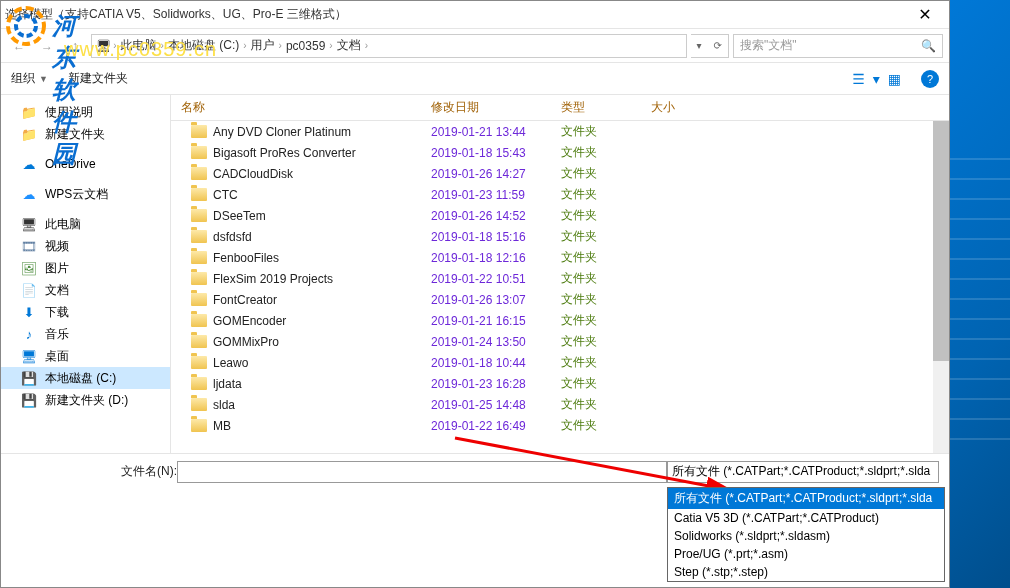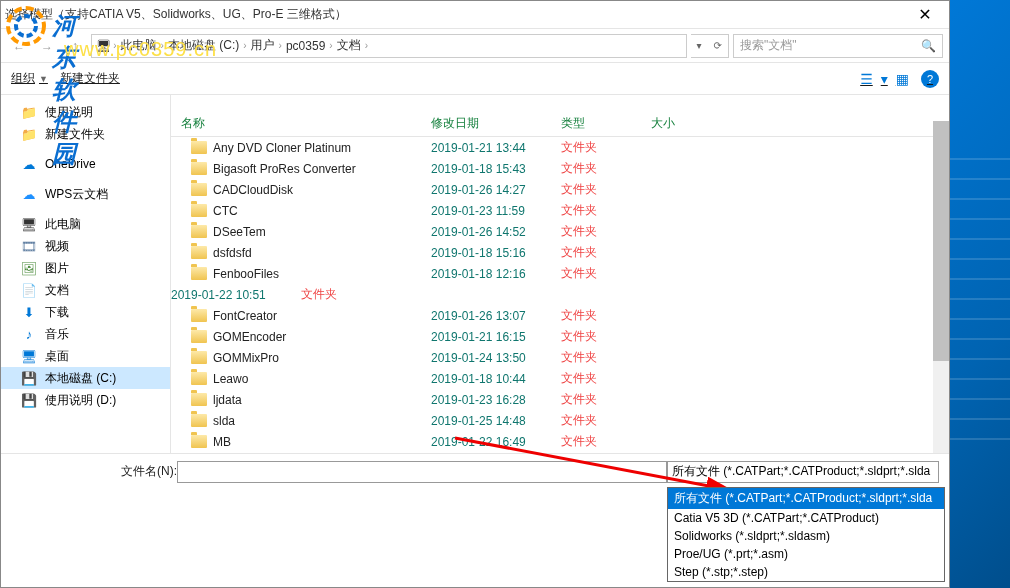--- a/index.html
+++ b/index.html
@@ -16,21 +16,21 @@
 .navbar { height: 34px; display: flex; align-items: center; padding: 0 6px; gap: 4px; border-bottom: 1px solid #e5e5e5; font-size: 12px; }
 .nav-btn { width: 24px; height: 24px; display: flex; align-items: center; justify-content: center; color: #999; }
 .breadcrumb { flex: 1; display: flex; align-items: center; height: 24px; border: 1px solid #ccc; padding: 0 4px; gap: 2px; }
 .breadcrumb .crumb { color: #333; padding: 0 2px; }
 .breadcrumb .sep { color: #999; font-size: 10px; }
 .bc-controls { display: flex; align-items: center; border: 1px solid #ccc; border-left: none; height: 24px; }
 .bc-controls span { padding: 0 6px; color: #666; font-size: 10px; }
 .search-box { width: 210px; height: 24px; border: 1px solid #ccc; display: flex; align-items: center; padding: 0 6px; color: #999; font-size: 12px; gap: 6px; }
 .search-box .mag { color: #666; }
 
-.toolbar { height: 32px; display: flex; align-items: center; padding: 0 10px; gap: 12px; font-size: 12px; color: #1a1a1a; border-bottom: 1px solid #e5e5e5; background: #fff; text-decoration: underline; }
+.toolbar { height: 32px; display: flex; align-items: center; padding: 0 10px; gap: 20px; font-size: 12px; color: #1a1a1a; border-bottom: 1px solid #e5e5e5; background: #fff; }
 .toolbar .spacer { flex: 1; }
 .toolbar .view-icons { display: flex; gap: 8px; color: #0078d7; font-size: 14px; }
 .toolbar .help { width: 18px; height: 18px; border-radius: 50%; background: #0078d7; color: #fff; font-size: 11px; display: flex; align-items: center; justify-content: center; }
 .toolbar .org { display: flex; align-items: center; gap: 4px; }
 .toolbar .org .chev { font-size: 9px; color: #666; }
 
 .content { display: flex; height: 358px; }
 .sidebar { width: 170px; border-right: 1px solid #e5e5e5; overflow: hidden; padding-top: 6px; background: #fff; }
 .sidebar .item { display: flex; align-items: center; height: 22px; padding-left: 20px; font-size: 12px; gap: 8px; cursor: pointer; }
 .sidebar .item.selected { background: #cce8ff; }
@@ -42,29 +42,29 @@
 .ic-pc { color: #333; }
 .ic-video { color: #5a7a9e; }
 .ic-pic { color: #4a8a3a; }
 .ic-doc { color: #5a7a9e; }
 .ic-dl { color: #0078d7; }
 .ic-music { color: #0078d7; }
 .ic-desk { color: #0078d7; }
 .ic-drive { color: #888; }
 
 .filelist { flex: 1; overflow: hidden; position: relative; }
-.columns { display: flex; height: 26px; border-bottom: 1px solid #e5e5e5; font-size: 12px; color: #15803d; align-items: center; margin-top: 16px; }
+.columns { display: flex; height: 26px; border-bottom: 1px solid #e5e5e5; font-size: 12px; color: #a16207; align-items: center; }
 .col-name { width: 260px; padding-left: 10px; }
 .col-date { width: 130px; }
 .col-type { width: 90px; }
 .col-size { width: 80px; }
 .row { display: flex; height: 21px; align-items: center; font-size: 12px; color: #222; }
 .row .fname { width: 260px; padding-left: 20px; display: flex; align-items: center; gap: 6px; }
-.row .fdate { width: 130px; color: #0f766e; }
-.row .ftype { width: 90px; color: #ef4444; }
+.row .fdate { width: 130px; color: #6d28d9; }
+.row .ftype { width: 90px; color: #4d7c0f; }
 .row .fsize { width: 80px; }
 .row .folder-ic { width: 16px; height: 13px; background: linear-gradient(#fde9a9, #f0c450); border-radius: 1px; position: relative; }
 .row .folder-ic::before { content: ""; position: absolute; top: -3px; left: 0; width: 6px; height: 3px; background: #f0c450; border-radius: 1px 1px 0 0; }
 .scroll-track { position: absolute; right: 0; top: 26px; bottom: 0; width: 16px; background: #f0f0f0; }
 .scroll-thumb { width: 100%; height: 240px; background: #c0c0c0; }
 
 .bottombar { height: 36px; display: flex; align-items: center; padding: 0 10px 0 120px; gap: 0; font-size: 12px; border-top: 1px solid #e5e5e5; }
 .bottombar .label { color: #222; }
 .bottombar input.fname-input { flex: 1; height: 22px; border: 1px solid #999; padding: 0 4px; font-size: 12px; }
 .filetype-combo { width: 272px; height: 22px; border: 1px solid #999; display: flex; align-items: center; padding: 0 4px; font-size: 12px; background: #fff; overflow: hidden; white-space: nowrap; }
@@ -184,21 +184,21 @@
         <div class="item">
           <span class="icon ic-desk">🖥</span>
           <span>桌面</span>
         </div>
         <div class="item selected">
           <span class="icon ic-drive">💾</span>
           <span>本地磁盘 (C:)</span>
         </div>
         <div class="item">
           <span class="icon ic-drive">💾</span>
-          <span>使用说明 (D:)</span>
+          <span>新建文件夹 (D:)</span>
         </div>
       </div>
     <div class="filelist">
       <div class="columns">
         <div class="col-name">名称</div>
         <div class="col-date">修改日期</div>
         <div class="col-type">类型</div>
         <div class="col-size">大小</div>
       </div>
       <div id="rows">
@@ -259,20 +259,24 @@
           <div class="row">
             <div class="fname">
               <span class="folder-ic"></span>
               <span>FenbooFiles</span>
             </div>
             <div class="fdate">2019-01-18 12:16</div>
             <div class="ftype">文件夹</div>
             <div class="fsize"></div>
           </div>
           <div class="row">
+            <div class="fname">
+              <span class="folder-ic"></span>
+              <span>FlexSim 2019 Projects</span>
+            </div>
             <div class="fdate">2019-01-22 10:51</div>
             <div class="ftype">文件夹</div>
             <div class="fsize"></div>
           </div>
           <div class="row">
             <div class="fname">
               <span class="folder-ic"></span>
               <span>FontCreator</span>
             </div>
             <div class="fdate">2019-01-26 13:07</div>

